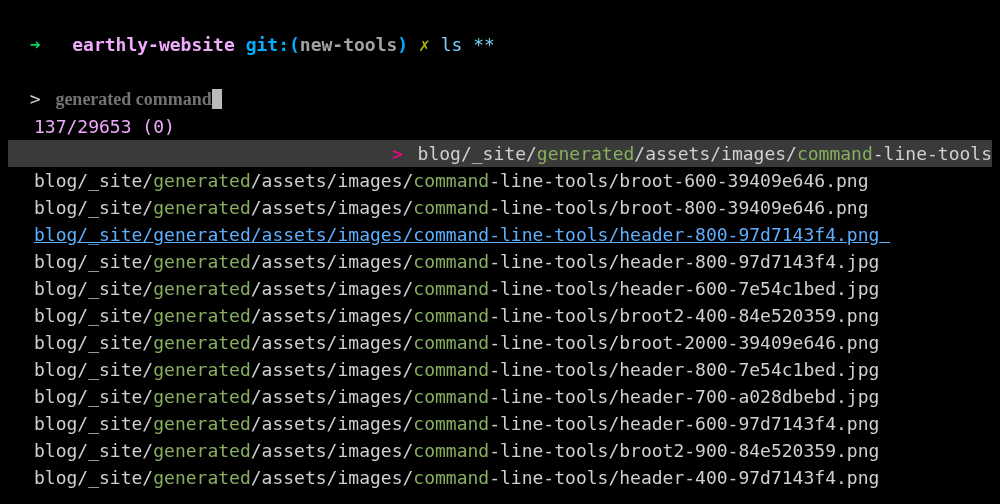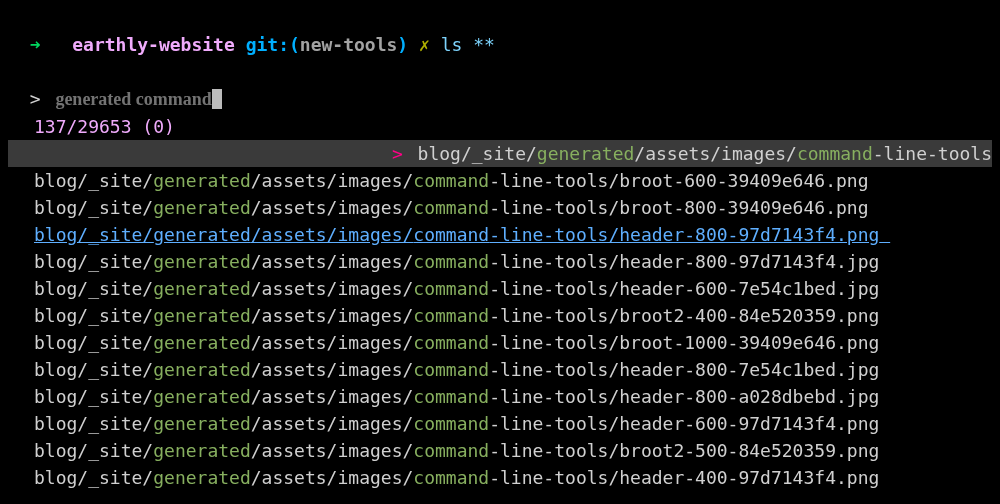--- a/index.html
+++ b/index.html
@@ -47,19 +47,19 @@
 <div class="count">137/29653 (0)</div>
 
 <div id="results">
     <div class="row row-selected" style="padding-left: 6px; text-align: right;"><span class="arrow-pink">&gt; </span><span><span class="plain">blog/_site/</span><span class="hl">generated</span><span class="plain">/assets/images/</span><span class="hl">command</span><span class="plain">-line-tools</span></span></div>
     <div class="row"><span><span class="plain">blog/_site/</span><span class="hl">generated</span><span class="plain">/assets/images/</span><span class="hl">command</span><span class="plain">-line-tools/broot-600-39409e646.png</span></span></div>
     <div class="row"><span><span class="plain">blog/_site/</span><span class="hl">generated</span><span class="plain">/assets/images/</span><span class="hl">command</span><span class="plain">-line-tools/broot-800-39409e646.png</span></span></div>
     <div class="row"><span class="highlight-row"><span>blog/_site/</span><span>generated</span><span>/assets/images/</span><span>command</span><span>-line-tools/header-800-97d7143f4.png</span> </span></div>
     <div class="row"><span><span class="plain">blog/_site/</span><span class="hl">generated</span><span class="plain">/assets/images/</span><span class="hl">command</span><span class="plain">-line-tools/header-800-97d7143f4.jpg</span></span></div>
     <div class="row"><span><span class="plain">blog/_site/</span><span class="hl">generated</span><span class="plain">/assets/images/</span><span class="hl">command</span><span class="plain">-line-tools/header-600-7e54c1bed.jpg</span></span></div>
     <div class="row"><span><span class="plain">blog/_site/</span><span class="hl">generated</span><span class="plain">/assets/images/</span><span class="hl">command</span><span class="plain">-line-tools/broot2-400-84e520359.png</span></span></div>
-    <div class="row"><span><span class="plain">blog/_site/</span><span class="hl">generated</span><span class="plain">/assets/images/</span><span class="hl">command</span><span class="plain">-line-tools/broot-1000-39409e646.png</span></span></div>
+    <div class="row"><span><span class="plain">blog/_site/</span><span class="hl">generated</span><span class="plain">/assets/images/</span><span class="hl">command</span><span class="plain">-line-tools/broot-2000-39409e646.png</span></span></div>
     <div class="row"><span><span class="plain">blog/_site/</span><span class="hl">generated</span><span class="plain">/assets/images/</span><span class="hl">command</span><span class="plain">-line-tools/header-800-7e54c1bed.jpg</span></span></div>
-    <div class="row"><span><span class="plain">blog/_site/</span><span class="hl">generated</span><span class="plain">/assets/images/</span><span class="hl">command</span><span class="plain">-line-tools/header-800-a028dbebd.jpg</span></span></div>
+    <div class="row"><span><span class="plain">blog/_site/</span><span class="hl">generated</span><span class="plain">/assets/images/</span><span class="hl">command</span><span class="plain">-line-tools/header-700-a028dbebd.jpg</span></span></div>
     <div class="row"><span><span class="plain">blog/_site/</span><span class="hl">generated</span><span class="plain">/assets/images/</span><span class="hl">command</span><span class="plain">-line-tools/header-600-97d7143f4.png</span></span></div>
-    <div class="row"><span><span class="plain">blog/_site/</span><span class="hl">generated</span><span class="plain">/assets/images/</span><span class="hl">command</span><span class="plain">-line-tools/broot2-500-84e520359.png</span></span></div>
+    <div class="row"><span><span class="plain">blog/_site/</span><span class="hl">generated</span><span class="plain">/assets/images/</span><span class="hl">command</span><span class="plain">-line-tools/broot2-900-84e520359.png</span></span></div>
     <div class="row"><span><span class="plain">blog/_site/</span><span class="hl">generated</span><span class="plain">/assets/images/</span><span class="hl">command</span><span class="plain">-line-tools/header-400-97d7143f4.png</span></span></div>
   </div>
 
 </body></html>

